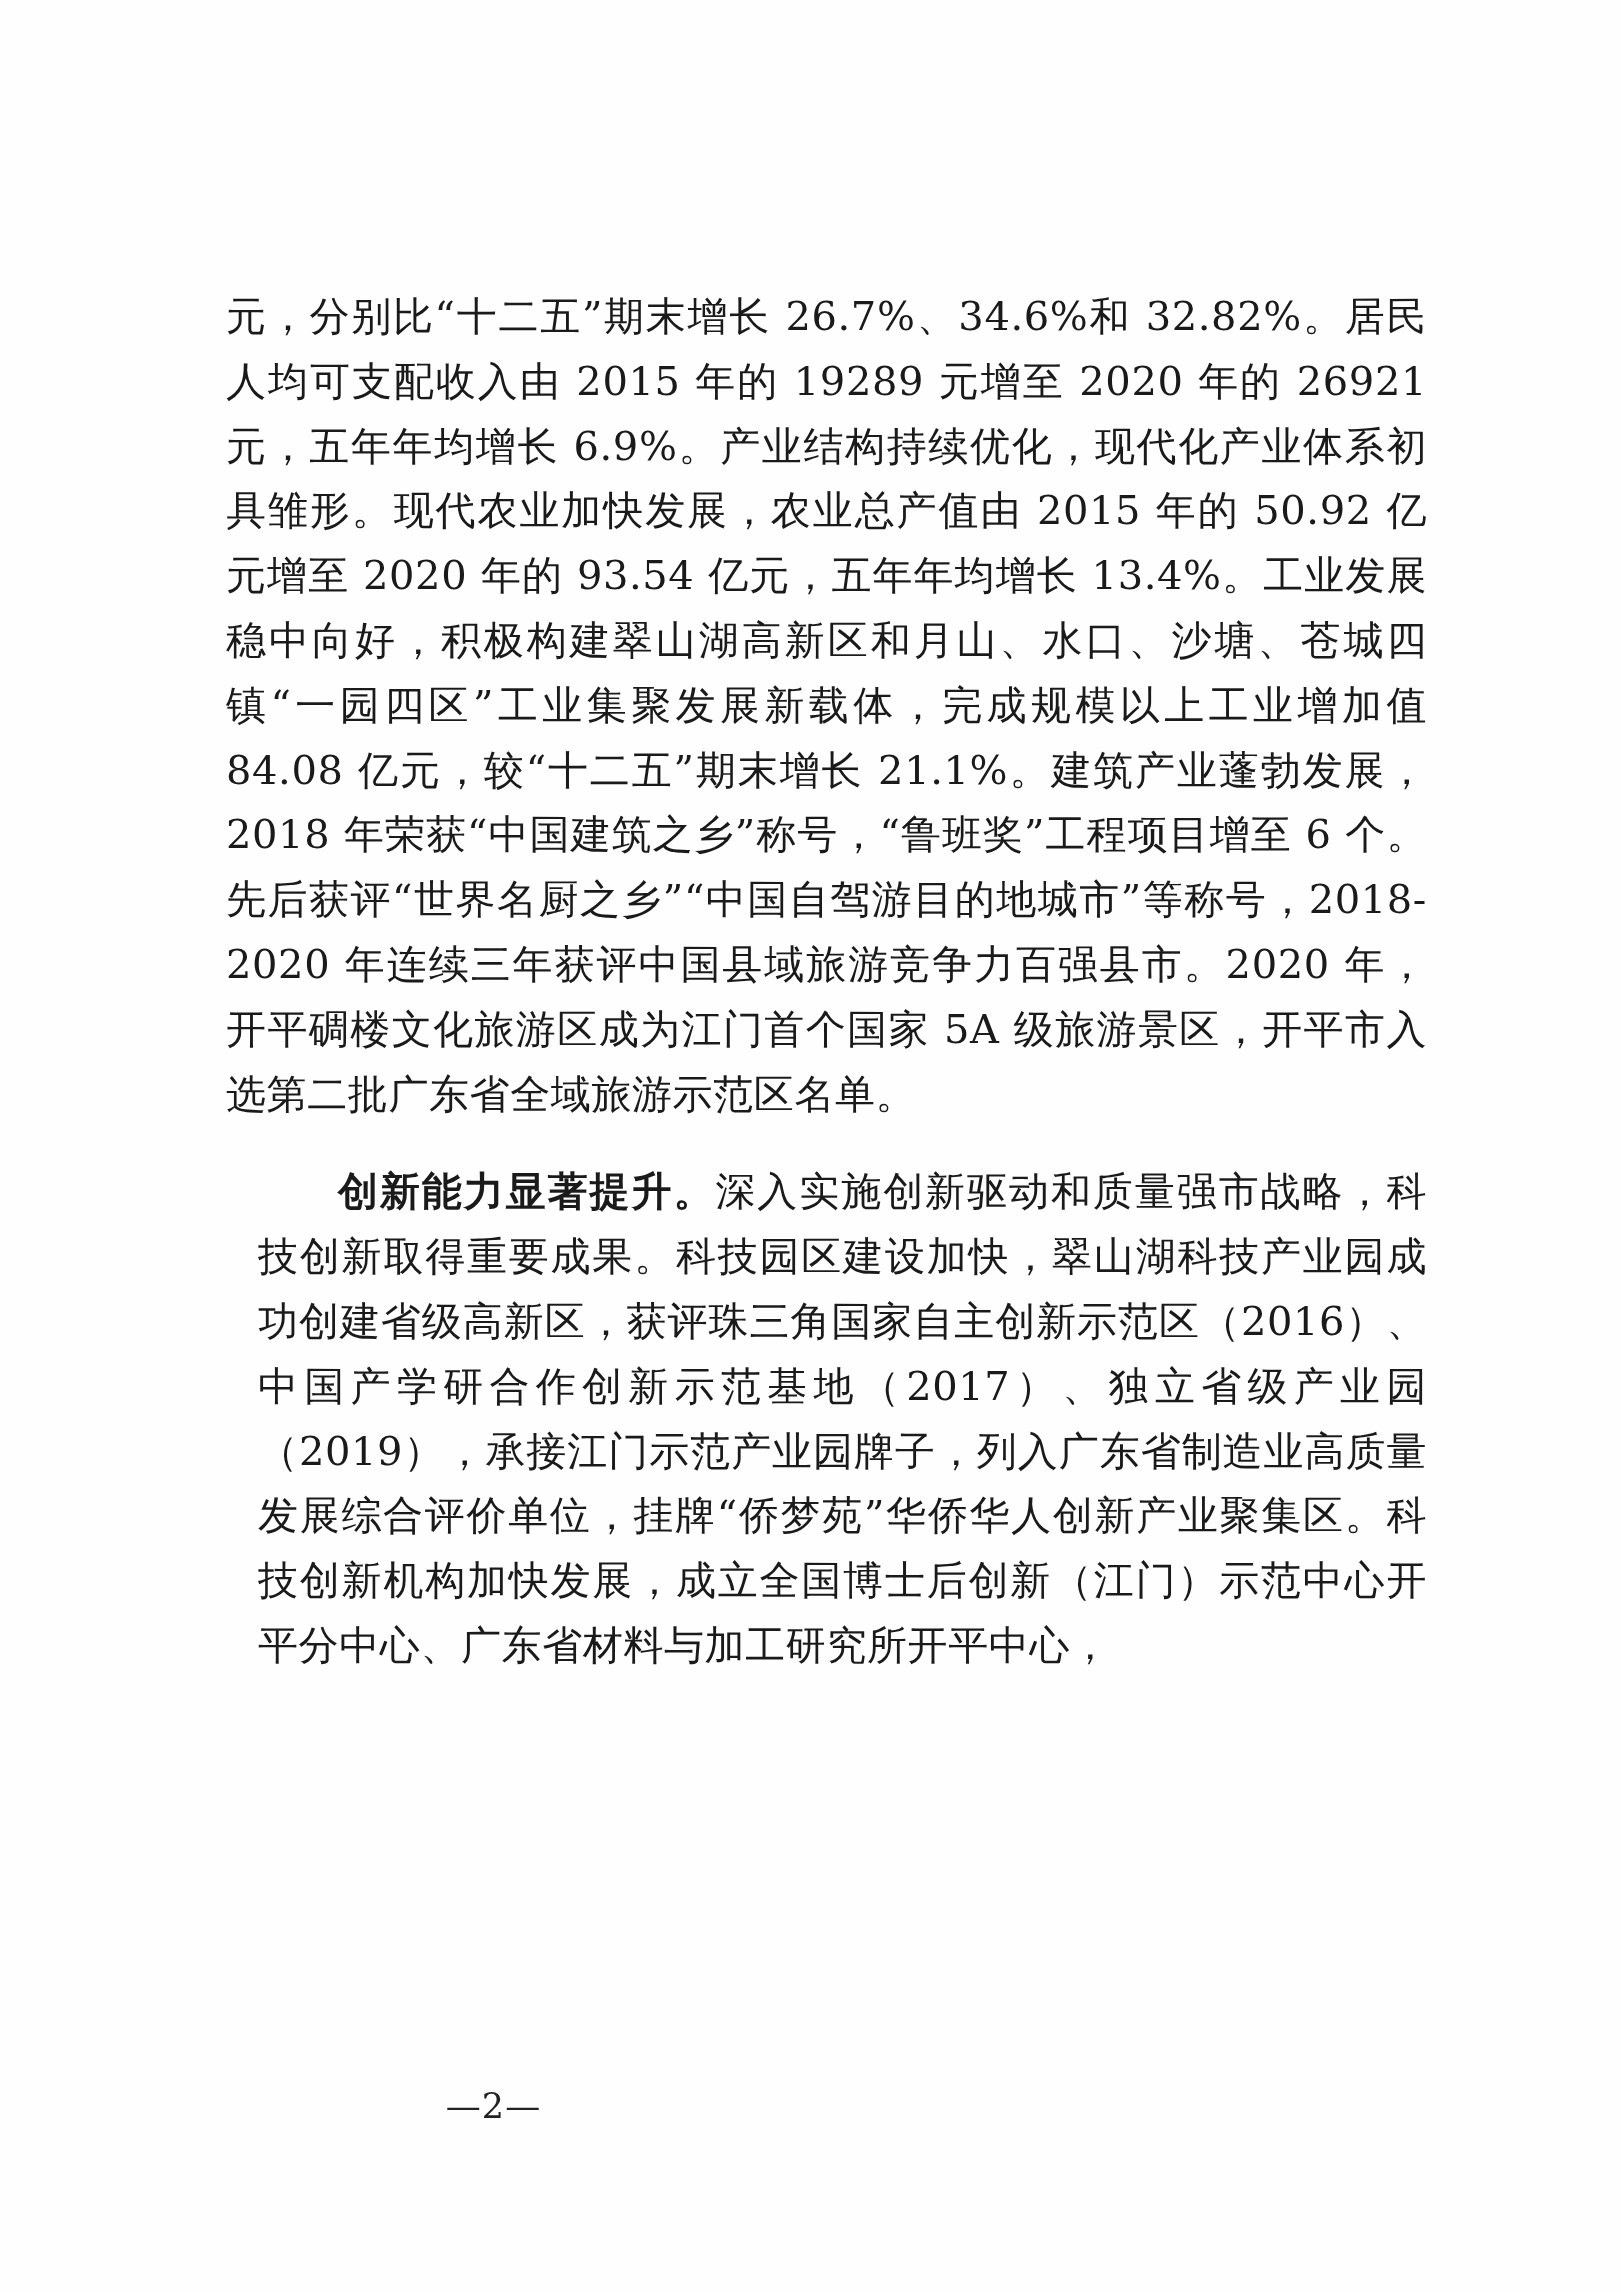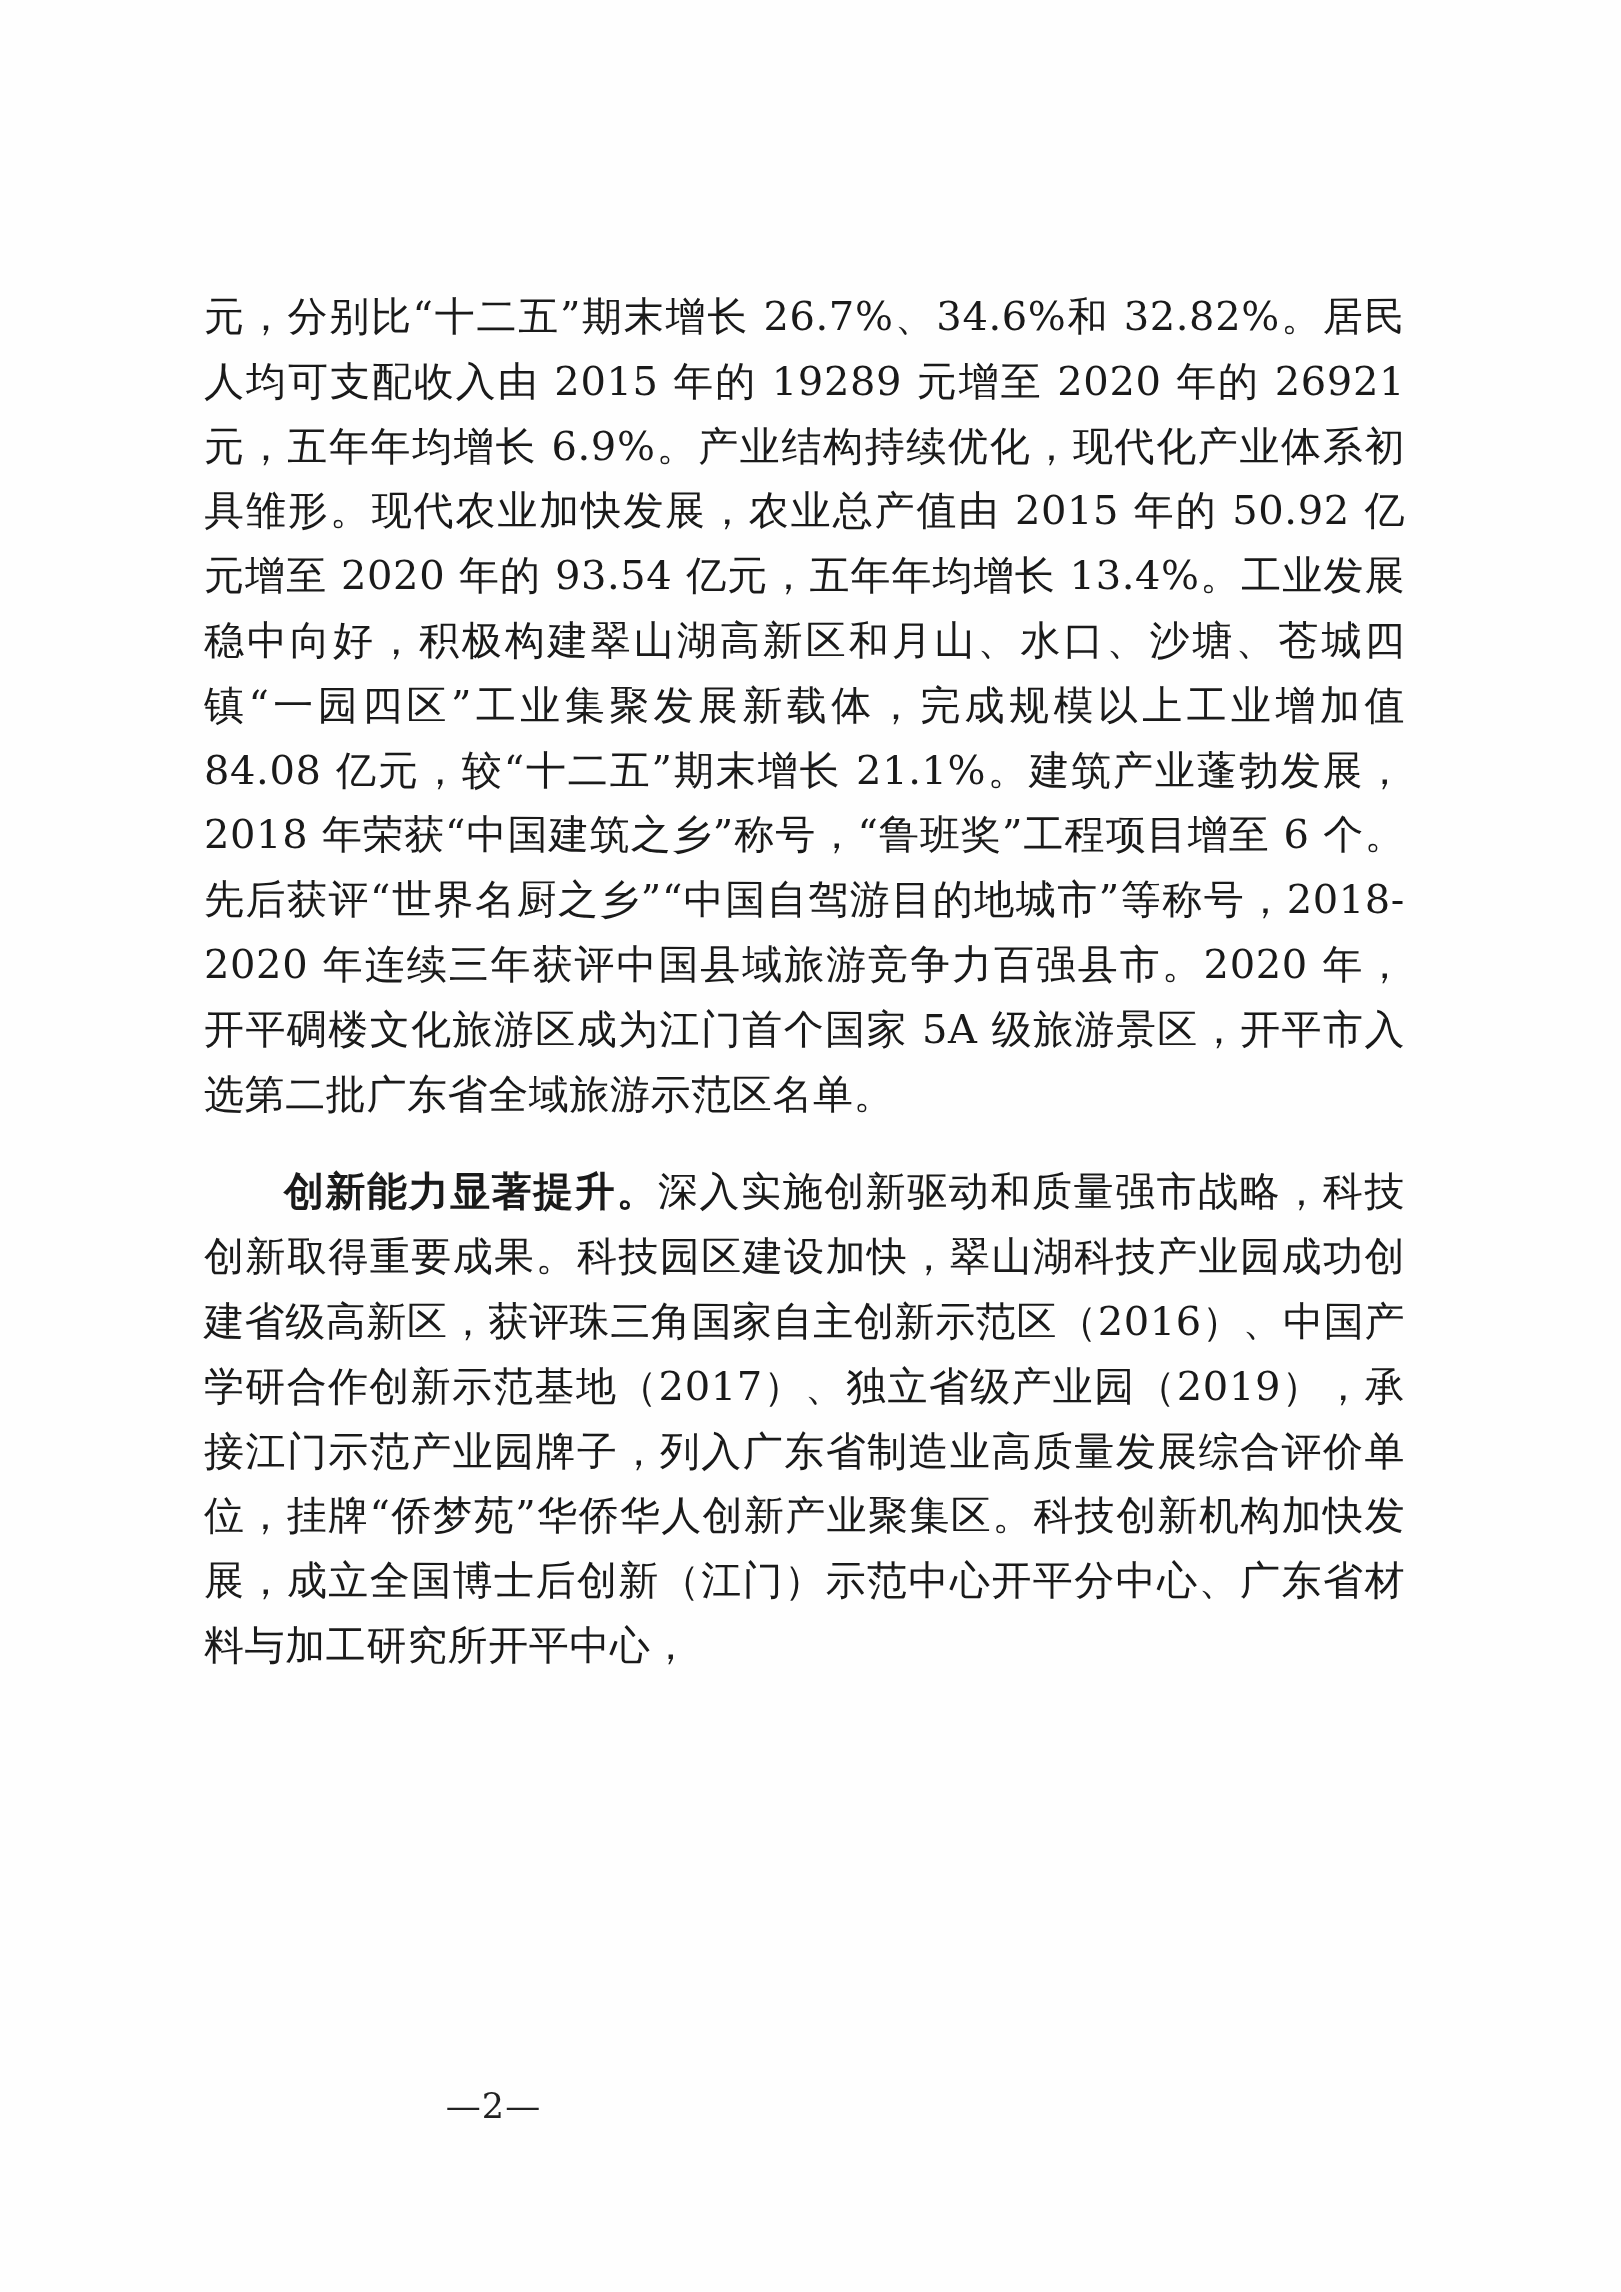--- a/index.html
+++ b/index.html
@@ -14,38 +14,39 @@
   .page {
     position: relative;
     width: 1621px;
     height: 2293px;
     background: #fefefe;
     box-sizing: border-box;
     overflow: hidden;
   }
   .content {
     position: absolute;
-    left: 204px;
+    left: 226px;
     top: 284px;
     width: 1201px;
   }
   .para {
     font-size: 40px;
     line-height: 1.62;
     text-align: justify;
     text-justify: inter-character;
     letter-spacing: 0.6px;
     margin: 0;
     text-indent: 0;
   }
   .para + .para {
     margin-top: 33px;
   }
   .para.indent {
     text-indent: 80px;
+    margin-left: 32px;
   }
   .lead {
     font-weight: bold;
   }
   .footer {
     position: absolute;
     left: 0;
     top: 2086px;
     width: 1621px;
     text-align: center;

